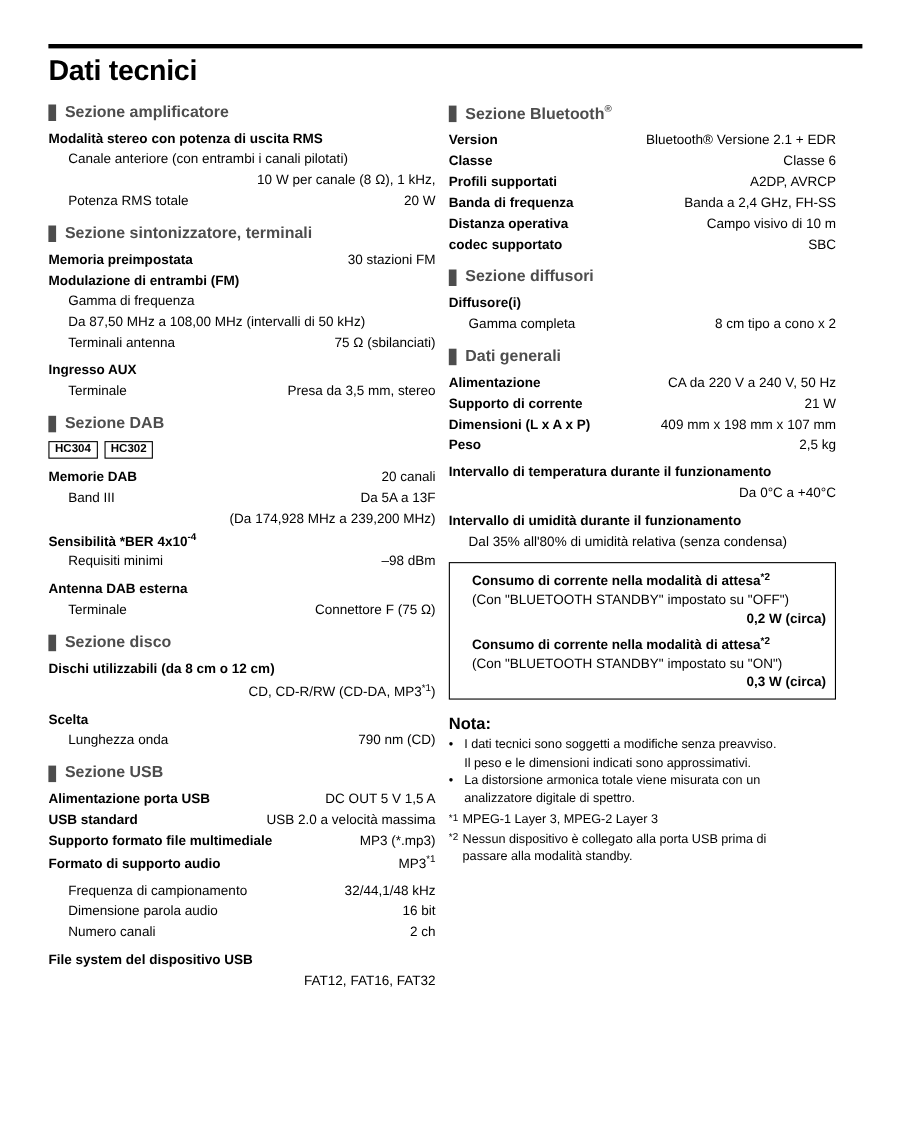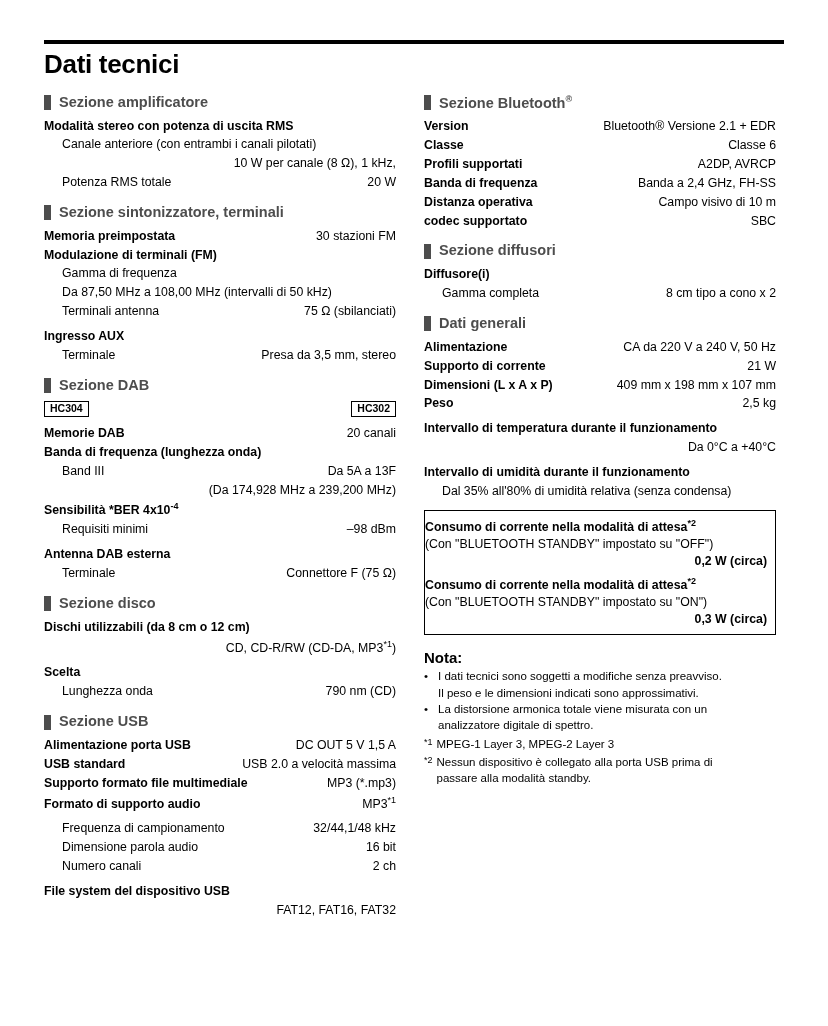--- a/index.html
+++ b/index.html
@@ -29,21 +29,21 @@
   }
   .doc-title {
     font-size: 26px;
     font-weight: bold;
     letter-spacing: -0.3px;
     margin: 0 0 16px 0;
     line-height: 1.1;
   }
   .columns {
     display: flex;
-    gap: 28px;
+    gap: 12px;
     align-items: flex-start;
   }
   .col {
     width: 352px;
     flex: 0 0 352px;
   }
   
   .sec-head {
     display: flex;
     align-items: center;
@@ -87,33 +87,33 @@
   .plain-line {
     font-size: 12.3px;
     line-height: 1.45;
     margin: 0 0 1px 0;
   }
   .indent { padding-left: 18px; }
   .right { text-align: right; }
   .gap { height: 6px; }
 
   
-  .badges { margin: 6px 0 8px 0; display: flex; gap: 6px; justify-content: space-between; }
+  .badges { margin: 6px 0 8px 0; display: flex; gap: 6px; }
   .badge {
     border: 1px solid #000;
     font-size: 10.5px;
     font-weight: bold;
     padding: 1px 5px 2px 5px;
     line-height: 1.1;
   }
 
   
   .standby-box {
     border: 1px solid #000;
-    padding: 6px 8px 7px 0;
+    padding: 6px 8px 7px 20px;
     margin-top: 10px;
   }
   .standby-box .b-title {
     font-size: 12.3px;
     font-weight: bold;
     line-height: 1.35;
   }
   .standby-box .b-sub {
     font-size: 12.3px;
     line-height: 1.35;
@@ -170,21 +170,21 @@
       </div>
 
       <div class="sec-head">
         <span class="sec-bar"></span>
         <span class="sec-title">Sezione sintonizzatore, terminali</span>
       </div>
       <div class="row">
         <span class="lbl">Memoria preimpostata</span>
         <span class="val">30 stazioni FM</span>
       </div>
-      <div class="bold-line">Modulazione di terminali (FM)</div>
+      <div class="bold-line">Modulazione di entrambi (FM)</div>
       <div class="plain-line indent">Gamma di frequenza</div>
       <div class="plain-line indent">Da 87,50 MHz a 108,00 MHz (intervalli di 50 kHz)</div>
       <div class="row sub">
         <span class="lbl">Terminali antenna</span>
         <span class="val">75 Ω (sbilanciati)</span>
       </div>
       <div class="gap"></div>
       <div class="bold-line">Ingresso AUX</div>
       <div class="row sub">
         <span class="lbl">Terminale</span>
@@ -196,21 +196,20 @@
         <span class="sec-title">Sezione DAB</span>
       </div>
       <div class="badges">
         <span class="badge">HC304</span>
         <span class="badge">HC302</span>
       </div>
       <div class="row">
         <span class="lbl">Memorie DAB</span>
         <span class="val">20 canali</span>
       </div>
-      <div class="bold-line">Banda di frequenza (lunghezza onda)</div>
       <div class="row sub">
         <span class="lbl">Band III</span>
         <span class="val">Da 5A a 13F</span>
       </div>
       <div class="plain-line right">(Da 174,928 MHz a 239,200 MHz)</div>
       <div class="bold-line">Sensibilità *BER 4x10<span class="sup">-4</span></div>
       <div class="row sub">
         <span class="lbl">Requisiti minimi</span>
         <span class="val">–98 dBm</span>
       </div>

